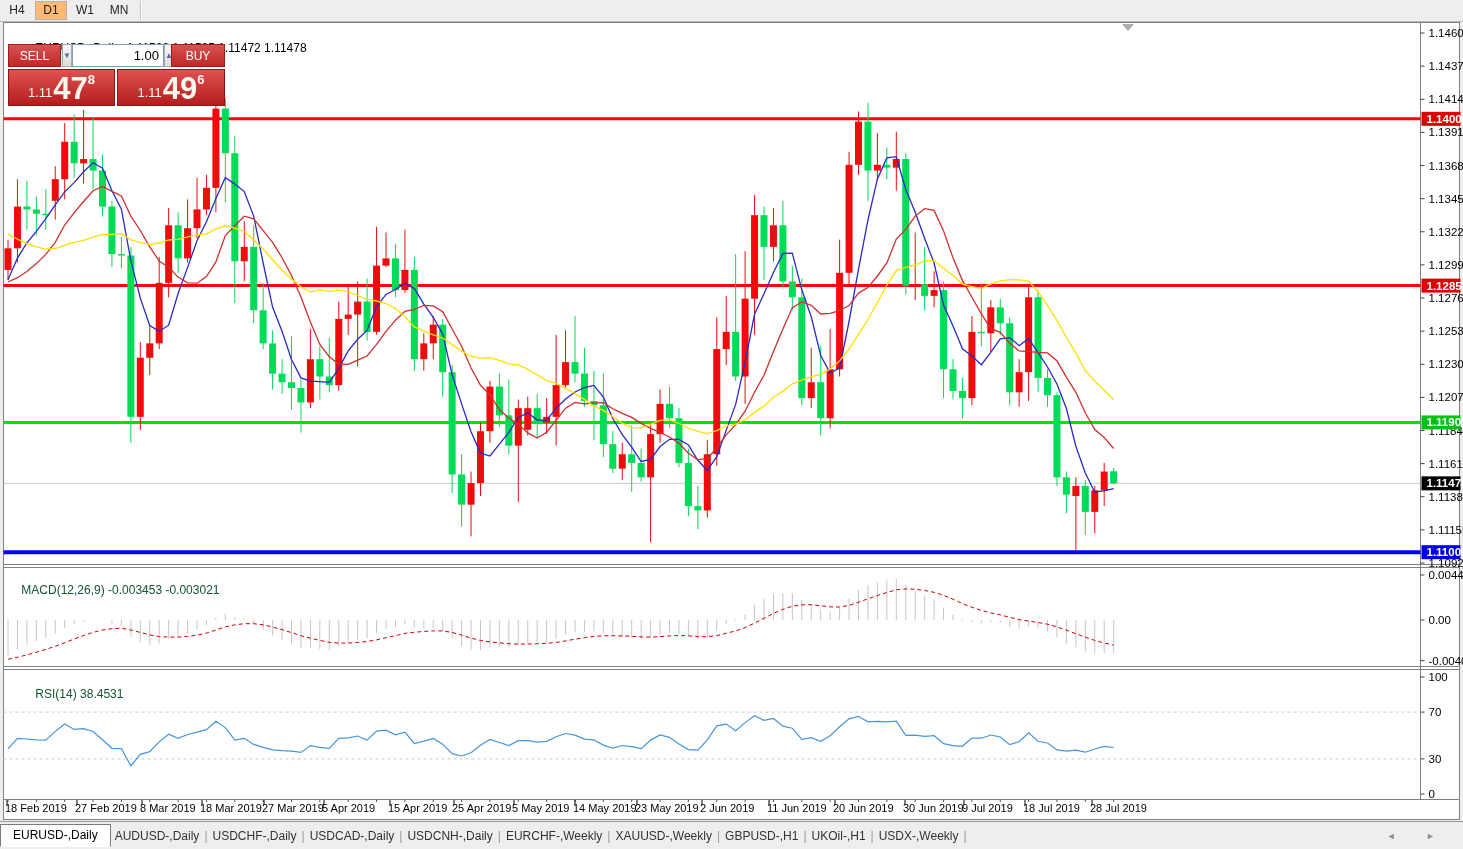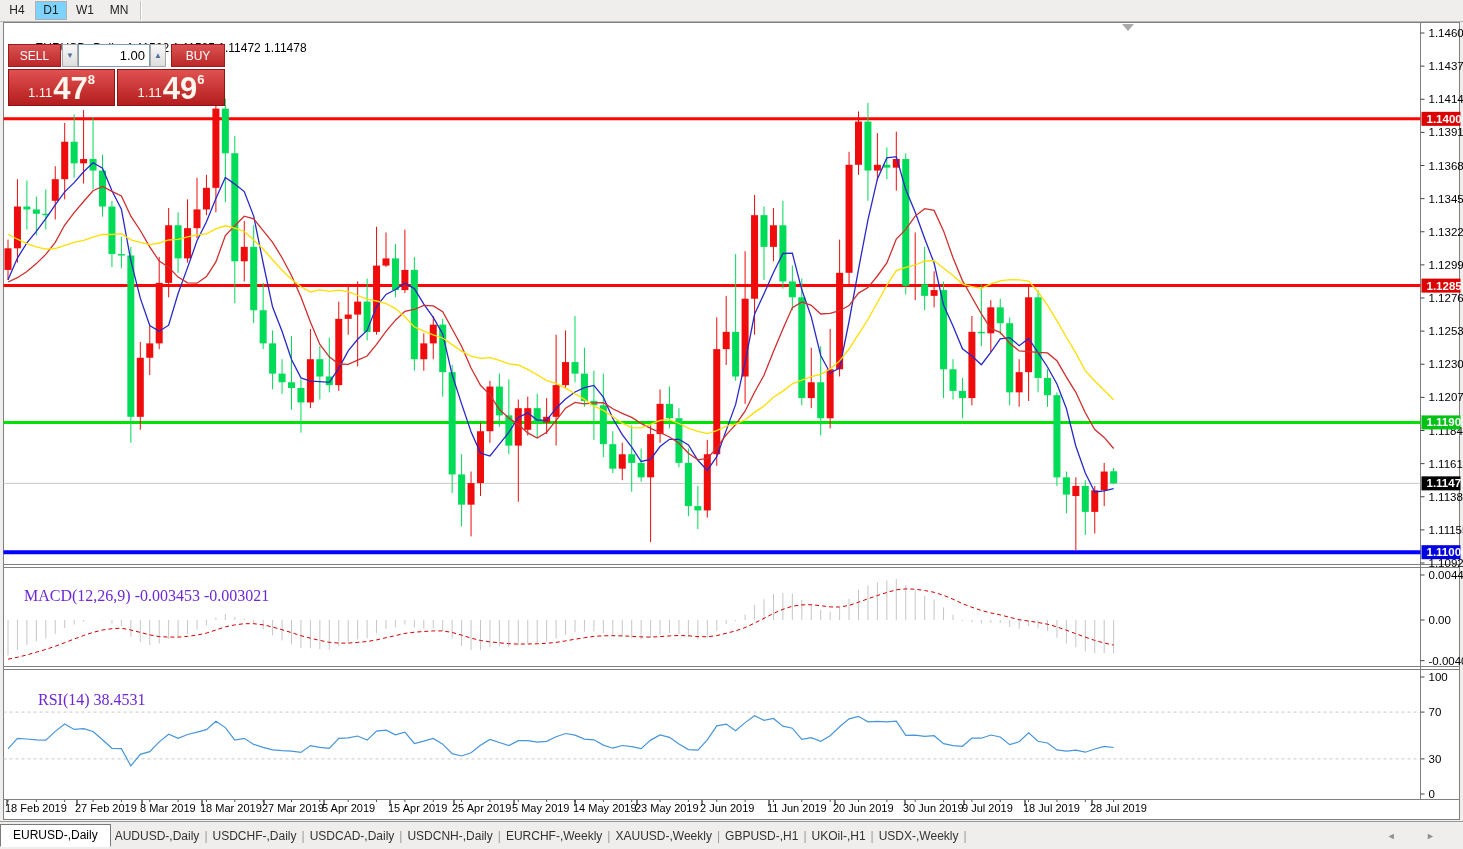--- a/index.html
+++ b/index.html
@@ -4,45 +4,45 @@
 <style>
   html,body{margin:0;padding:0;background:#e8e6e5;}
   #app{position:relative;width:1463px;height:849px;background:#f0eeed;overflow:hidden;
        font-family:"Liberation Sans","DejaVu Sans",sans-serif;}
   svg text{font-family:"Liberation Sans","DejaVu Sans",sans-serif;}
   
   .toolbar{position:absolute;left:0;top:0;width:100%;height:21px;background:#f0eeed;
            border-bottom:1px solid #b9b7b5;display:flex;align-items:center;}
   .tfbtn{height:17px;line-height:17px;min-width:26px;text-align:center;font-size:12px;color:#222;
          margin:0 1px;padding:0 2px;border:1px solid transparent;cursor:default;}
-  .tfbtn.active{background:#7dd3fc;border:1px solid #b3b1af;}
+  .tfbtn.active{background:#fdba74;border:1px solid #b3b1af;}
   .tbsep{width:1px;height:19px;background:#c6c4c2;border-right:1px solid #fff;margin-left:4px;}
   
   .chart-title{position:absolute;left:10px;top:27px;font-size:12px;color:#000;white-space:pre;}
   .chart-title .tri{font-size:8px;position:relative;top:-1px;margin-right:4px;}
   
   .trade-panel{position:absolute;left:8px;top:44px;width:217px;z-index:5;}
   .tp-row1{display:flex;height:23px;}
   .tp-btn{background:linear-gradient(#da5252,#bc2929);border:1px solid #9d1b1b;color:#fff;
           font-size:12px;display:flex;align-items:center;justify-content:center;box-sizing:border-box;}
   .tp-sell{width:55px;} .tp-buy{width:56px;margin-left:5px;}
   .tp-stepper{display:flex;width:104px;margin-left:1px;box-sizing:border-box;}
   .tp-step-btn{width:16px;background:linear-gradient(#f7f7f7,#dedede);border:1px solid #a9a9a9;
           color:#4f6f9f;font-size:8px;display:flex;align-items:center;justify-content:center;box-sizing:border-box;}
-  .tp-vol{width:72px;background:#fff;border:1px solid #7f9db9;box-sizing:border-box;font-size:13px;
+  .tp-vol{width:92px;background:#fff;border:1px solid #7f9db9;box-sizing:border-box;font-size:13px;
           color:#000;text-align:right;padding:0 4px 0 0;outline:none;}
   .tp-row2{display:flex;height:37px;margin-top:2px;}
   .tp-price{background:linear-gradient(#e05151,#b41d1d);border:1px solid #8f1414;color:#fff7ee;
           display:flex;align-items:flex-end;justify-content:center;box-sizing:border-box;padding-bottom:2px;}
   .tp-price-sell{width:107px;} .tp-price-buy{width:108px;margin-left:2px;}
   .tp-small{font-size:13px;font-weight:normal;margin:0 1px 3px 0;}
   .tp-big{font-size:31px;font-weight:bold;line-height:29px;}
   .tp-sup{font-size:13px;font-weight:bold;position:relative;top:-16px;}
   
-  .pane-label{position:absolute;font-size:16px;color:#6d28d9;white-space:pre;font-family:Liberation Serif, serif;}
+  .pane-label{position:absolute;font-size:12px;color:#14532d;white-space:pre;}
   
   .tabbar{position:absolute;left:0;top:821px;width:100%;height:28px;background:#f0eeed;
           border-top:1px solid #9a9a9a;display:flex;align-items:center;font-size:12px;color:#333;}
   .tab{padding:2px 4px;white-space:nowrap;cursor:default;}
   .tab.active{background:#fff;border:1px solid #7a7a7a;border-bottom:1px solid #fff;color:#000;
           margin-top:-2px;padding:3px 12px 4px 12px;}
   .tabsep{color:#999;margin:0 1px;}
   .tab-arrows{margin-left:auto;margin-right:14px;color:#8f8f8f;font-size:9px;letter-spacing:14px;}
 </style>
 </head>

